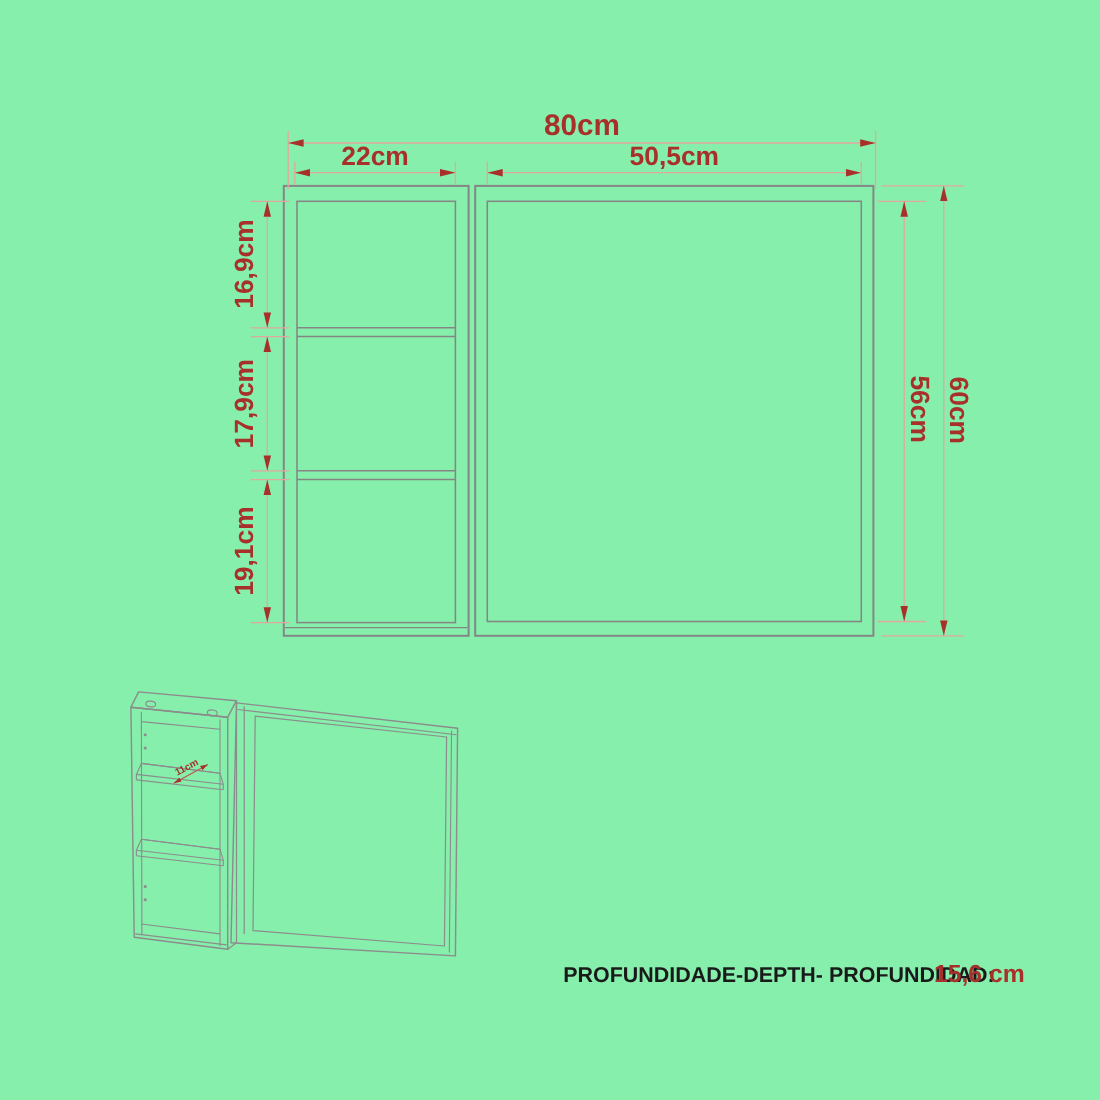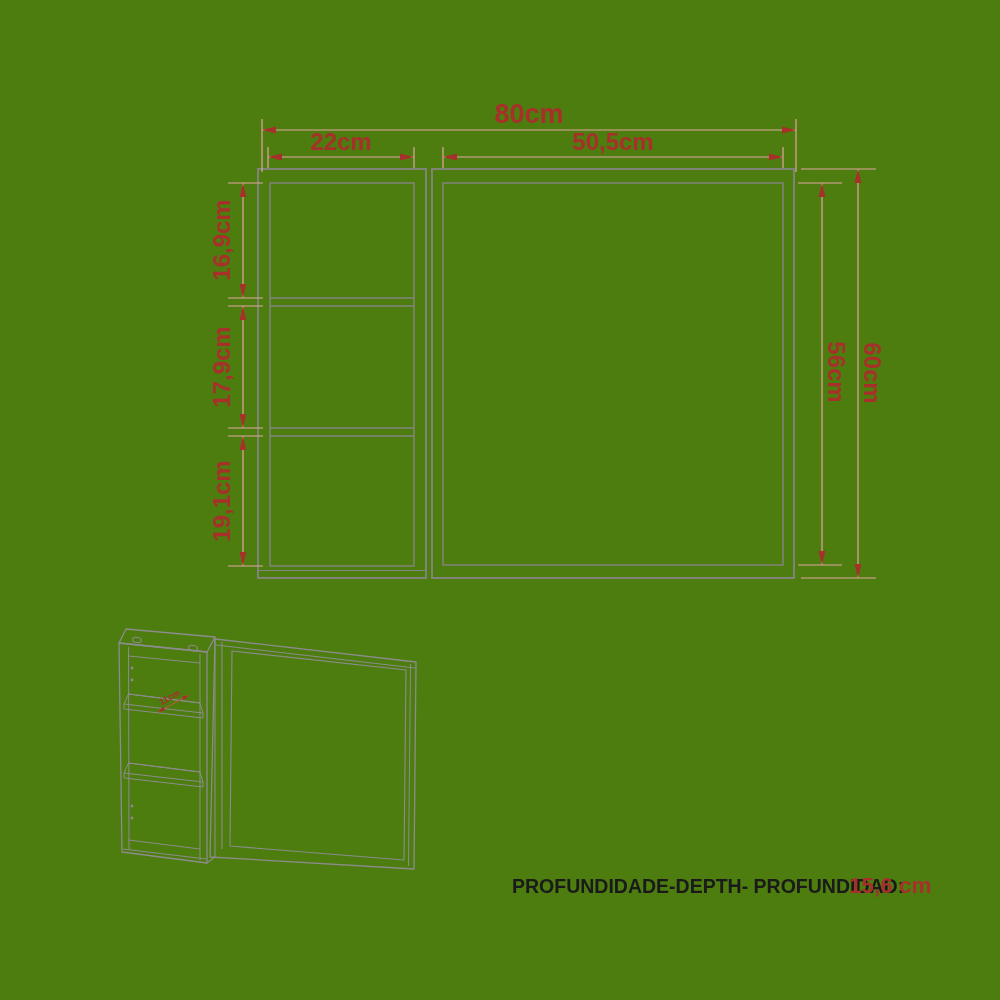--- a/index.html
+++ b/index.html
@@ -1,16 +1,16 @@
 <!DOCTYPE html>
 <html><head>
 <meta charset="utf-8">
 <style>
   html,body{margin:0;padding:0;background:#ffffff;}
-  .stage{position:relative;width:1000px;height:1000px;background:#4d7c0f;overflow:hidden;
+  .stage{position:relative;width:1000px;height:1000px;background:#86efac;overflow:hidden;
          font-family:"Liberation Sans", sans-serif;}
   svg{position:absolute;left:0;top:0;}
   text{font-family:"Liberation Sans", sans-serif;font-weight:bold;}
   .dim-text{fill:#a8302a;}
   .outline{stroke:#858585;fill:none;}
   .iso{stroke:#8c8c8c;fill:none;}
   .dimline{stroke:#e2a79f;stroke-width:1.2;fill:none;}
   .tick{stroke:#e2a79f;stroke-width:1.2;}
   .footer-black{fill:#1a1a1a;}
 </style>

